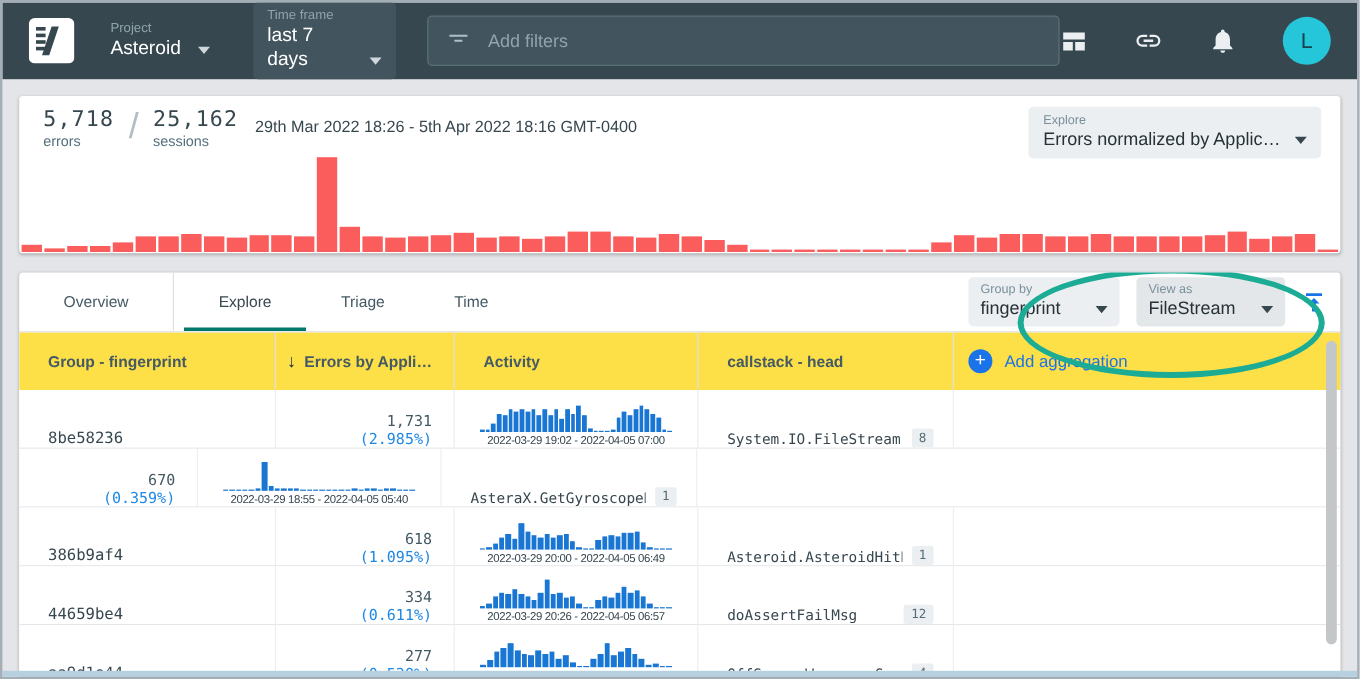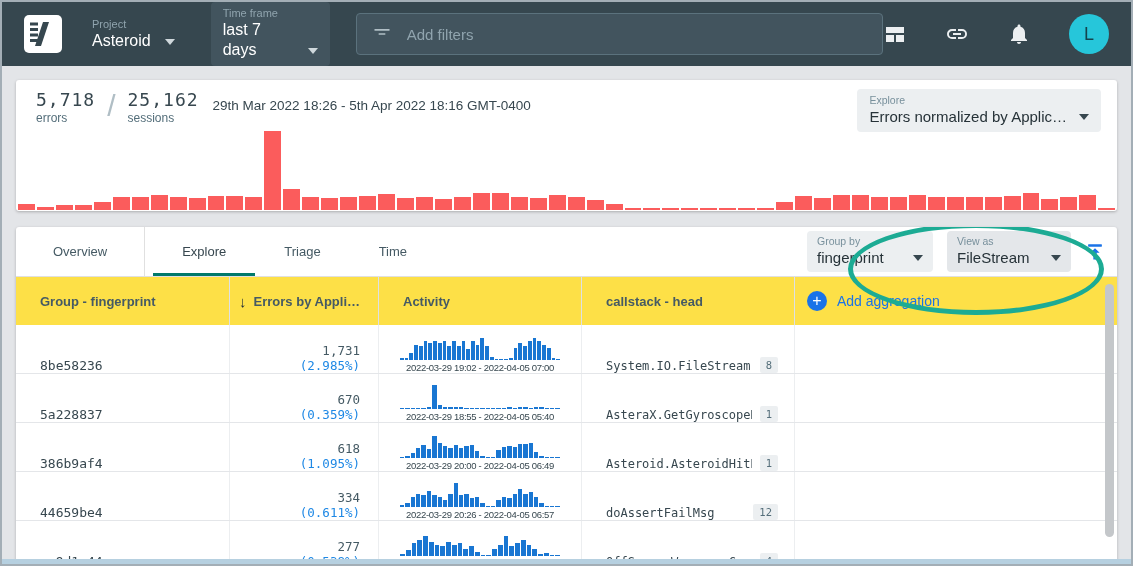--- a/index.html
+++ b/index.html
@@ -335,23 +335,20 @@
       </div>
     </div>
     <div class="td td4">
       <span class="cs">System.IO.FileStream.…</span>
       <span class="badge">8</span>
     </div>
     <div class="td td5"></div>
   </div>
 
   <div class="row">
-    <div class="td td1">
-      <span>5a228837</span>
-    </div>
     <div class="td td2">
       <span class="count">670</span>
       <span class="pct">(0.359%)</span>
     </div>
     <div class="td td3">
       <div class="act">
         <div class="spark">
                 <div class="sbar" style="height: 4%;"></div>
                 <div class="sbar" style="height: 4%;"></div>
                 <div class="sbar" style="height: 4%;"></div>

